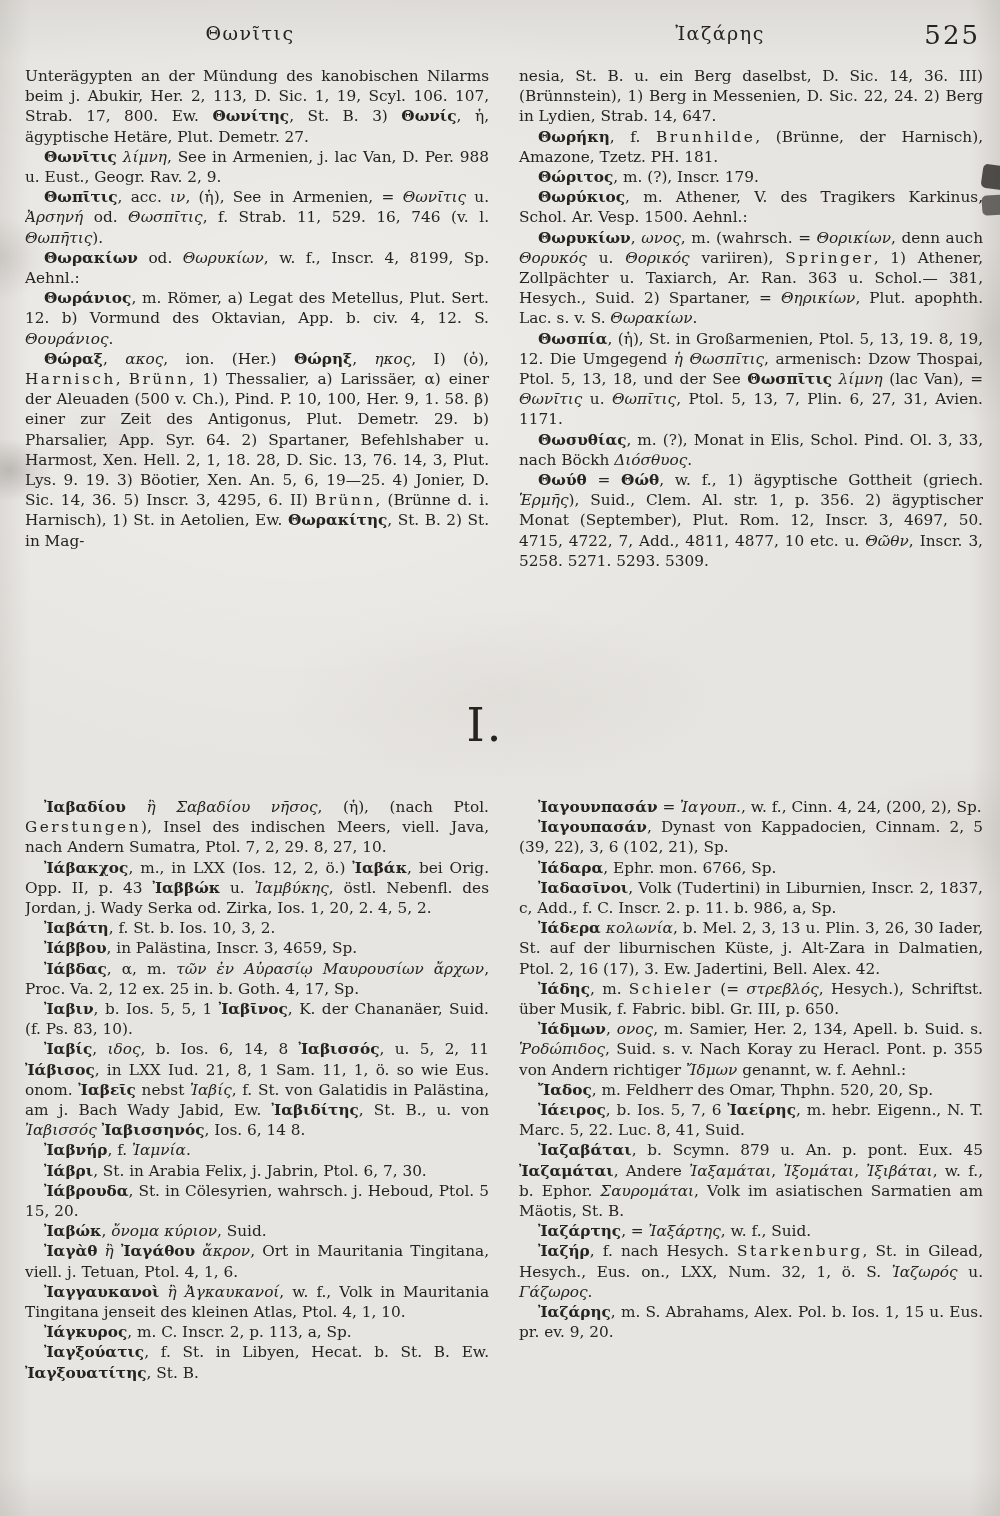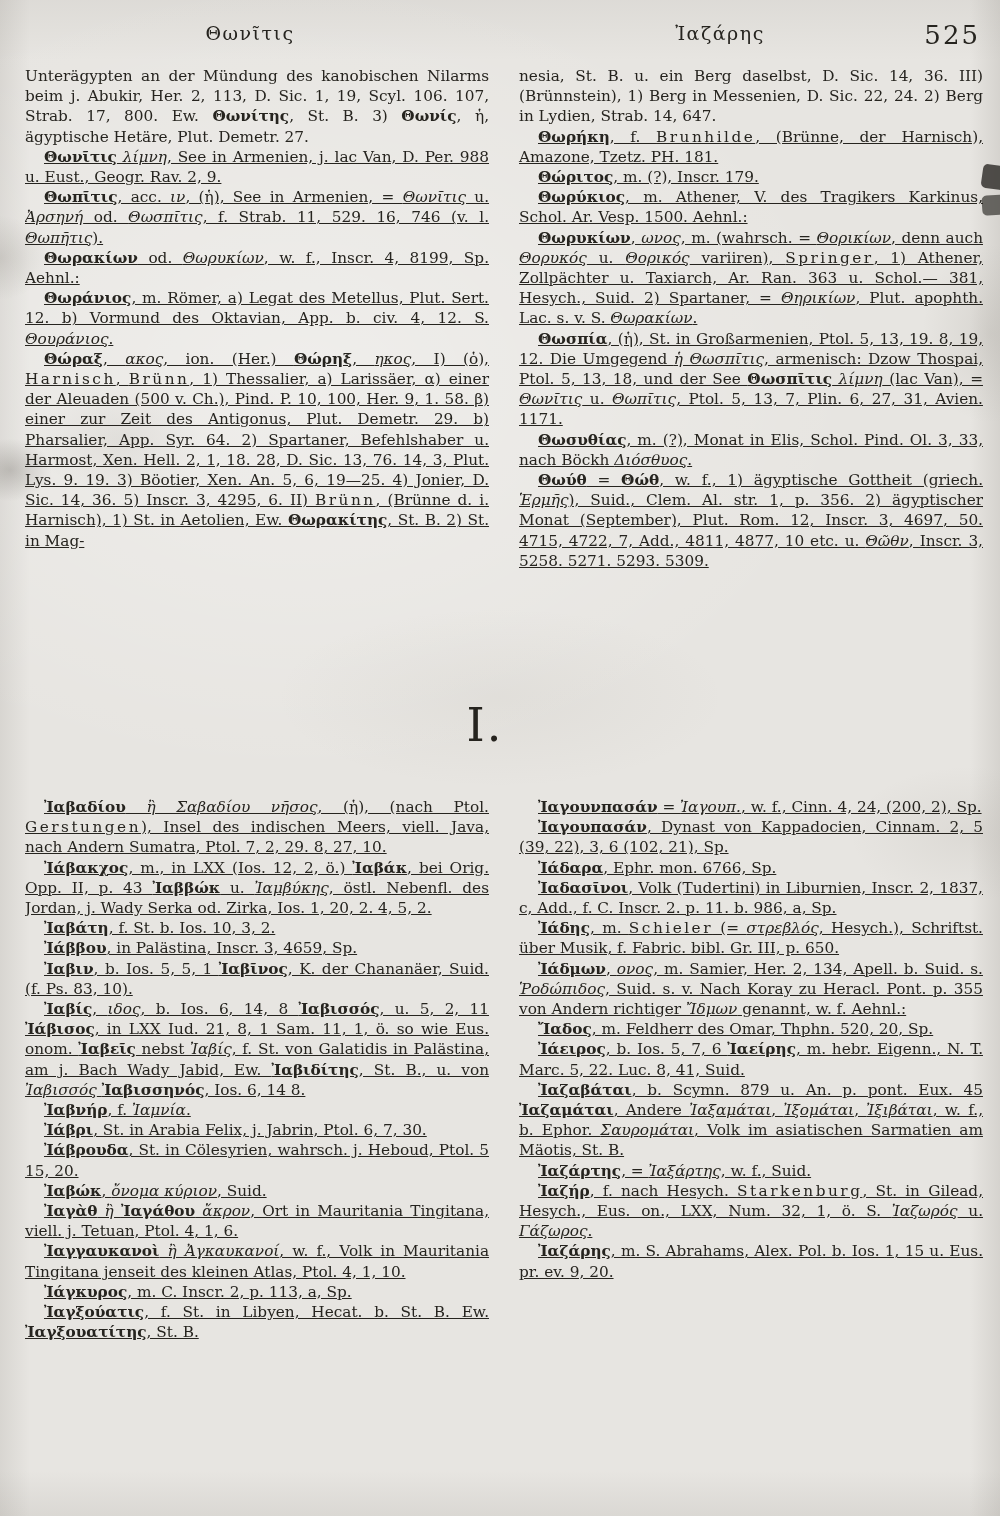--- a/index.html
+++ b/index.html
@@ -36,21 +36,21 @@
   .textblock.upper{top:66px;height:566px;overflow:hidden;}
   .textblock.lower{top:797px;height:712px;overflow:hidden;}
   .column{flex:1 1 0;min-width:0;}
   .entry{
     margin:0;
     font-size:15.3px;
     line-height:20.2px;
     text-align:justify;
     text-justify:inter-word;
   }
-  .entry.ind{text-indent:19px;text-decoration:underline;}
+  .entry.ind{text-indent:19px;}
   .entry .b{font-weight:bold;}
   .entry .i{font-style:italic;}
   .entry .sp{letter-spacing:2.5px;}
   .section-heading{
     position:absolute;top:702px;left:0;width:970px;
     text-align:center;font-size:46px;line-height:1;
     font-weight:500;z-index:3;letter-spacing:2px;
   }
 </style>
 </head>
@@ -88,36 +88,38 @@
 </div>
 
 <div class="section-heading">I.</div>
 
 <div class="textblock lower">
   <div class="column">
       <p class="entry ind"><span class="b">Ἰαβαδίου</span><span class="i"> ἢ Σαβαδίου νῆσος</span><span>, (ἡ), (nach Ptol. </span><span class="sp">Gerstungen</span><span>), Insel des indischen Meers, viell. Java, nach Andern Sumatra, Ptol. 7, 2, 29. 8, 27, 10.</span></p>
       <p class="entry ind"><span class="b">Ἰάβακχος</span><span>, m., in LXX (Ios. 12, 2, ö.) </span><span class="b">Ἰαβάκ</span><span>, bei Orig. Opp. II, p. 43 </span><span class="b">Ἰαββώκ</span><span> u. </span><span class="i">Ἰαμβύκης</span><span>, östl. Nebenfl. des Jordan, j. Wady Serka od. Zirka, Ios. 1, 20, 2. 4, 5, 2.</span></p>
       <p class="entry ind"><span class="b">Ἰαβάτη</span><span>, f. St. b. Ios. 10, 3, 2.</span></p>
       <p class="entry ind"><span class="b">Ἰάββου</span><span>, in Palästina, Inscr. 3, 4659, Sp.</span></p>
+      <p class="entry ind"><span class="b">Ἰάβδας</span><span>, α, m. </span><span class="i">τῶν ἐν Αὐρασίῳ Μαυρουσίων ἄρχων</span><span>, Proc. Va. 2, 12 ex. 25 in. b. Goth. 4, 17, Sp.</span></p>
       <p class="entry ind"><span class="b">Ἰαβιν</span><span>, b. Ios. 5, 5, 1 </span><span class="b">Ἰαβῖνος</span><span>, K. der Chananäer, Suid. (f. Ps. 83, 10).</span></p>
       <p class="entry ind"><span class="b">Ἰαβίς</span><span>, </span><span class="i">ιδος</span><span>, b. Ios. 6, 14, 8 </span><span class="b">Ἰαβισσός</span><span>, u. 5, 2, 11 </span><span class="b">Ἰάβισος</span><span>, in LXX Iud. 21, 8, 1 Sam. 11, 1, ö. so wie Eus. onom. </span><span class="b">Ἰαβεῖς</span><span> nebst </span><span class="i">Ἰαβίς</span><span>, f. St. von Galatidis in Palästina, am j. Bach Wady Jabid, Ew. </span><span class="b">Ἰαβιδίτης</span><span>, St. B., u. von </span><span class="i">Ἰαβισσός</span><span> </span><span class="b">Ἰαβισσηνός</span><span>, Ios. 6, 14 8.</span></p>
       <p class="entry ind"><span class="b">Ἰαβνήρ</span><span>, f. </span><span class="i">Ἰαμνία</span><span>.</span></p>
       <p class="entry ind"><span class="b">Ἰάβρι</span><span>, St. in Arabia Felix, j. Jabrin, Ptol. 6, 7, 30.</span></p>
       <p class="entry ind"><span class="b">Ἰάβρουδα</span><span>, St. in Cölesyrien, wahrsch. j. Heboud, Ptol. 5 15, 20.</span></p>
       <p class="entry ind"><span class="b">Ἰαβώκ</span><span>, </span><span class="i">ὄνομα κύριον</span><span>, Suid.</span></p>
       <p class="entry ind"><span class="b">Ἰαγὰθ</span><span class="i"> ἢ </span><span class="b">Ἰαγάθου</span><span class="i"> ἄκρον</span><span>, Ort in Mauritania Tingitana, viell. j. Tetuan, Ptol. 4, 1, 6.</span></p>
       <p class="entry ind"><span class="b">Ἰαγγαυκανοὶ</span><span class="i"> ἢ Ἀγκαυκανοί</span><span>, w. f., Volk in Mauritania Tingitana jenseit des kleinen Atlas, Ptol. 4, 1, 10.</span></p>
       <p class="entry ind"><span class="b">Ἰάγκυρος</span><span>, m. C. Inscr. 2, p. 113, a, Sp.</span></p>
       <p class="entry ind"><span class="b">Ἰαγξούατις</span><span>, f. St. in Libyen, Hecat. b. St. B. Ew. </span><span class="b">Ἰαγξουατίτης</span><span>, St. B.</span></p>
     </div>
   <div class="column">
       <p class="entry ind"><span class="b">Ἰαγουνπασάν</span><span> = </span><span class="i">Ἰαγουπ.</span><span>, w. f., Cinn. 4, 24, (200, 2), Sp.</span></p>
       <p class="entry ind"><span class="b">Ἰαγουπασάν</span><span>, Dynast von Kappadocien, Cinnam. 2, 5 (39, 22), 3, 6 (102, 21), Sp.</span></p>
       <p class="entry ind"><span class="b">Ἰάδαρα</span><span>, Ephr. mon. 6766, Sp.</span></p>
       <p class="entry ind"><span class="b">Ἰαδασῖνοι</span><span>, Volk (Tudertini) in Liburnien, Inscr. 2, 1837, c, Add., f. C. Inscr. 2. p. 11. b. 986, a, Sp.</span></p>
+      <p class="entry ind"><span class="b">Ἰάδερα</span><span class="i"> κολωνία</span><span>, b. Mel. 2, 3, 13 u. Plin. 3, 26, 30 Iader, St. auf der liburnischen Küste, j. Alt-Zara in Dalmatien, Ptol. 2, 16 (17), 3. Ew. Jadertini, Bell. Alex. 42.</span></p>
       <p class="entry ind"><span class="b">Ἰάδης</span><span>, m. </span><span class="sp">Schieler</span><span> (= </span><span class="i">στρεβλός</span><span>, Hesych.), Schriftst. über Musik, f. Fabric. bibl. Gr. III, p. 650.</span></p>
       <p class="entry ind"><span class="b">Ἰάδμων</span><span>, </span><span class="i">ονος</span><span>, m. Samier, Her. 2, 134, Apell. b. Suid. s. </span><span class="i">Ῥοδώπιδος</span><span>, Suid. s. v. Nach Koray zu Heracl. Pont. p. 355 von Andern richtiger </span><span class="i">Ἴδμων</span><span> genannt, w. f. Aehnl.:</span></p>
       <p class="entry ind"><span class="b">Ἴαδος</span><span>, m. Feldherr des Omar, Thphn. 520, 20, Sp.</span></p>
       <p class="entry ind"><span class="b">Ἰάειρος</span><span>, b. Ios. 5, 7, 6 </span><span class="b">Ἰαείρης</span><span>, m. hebr. Eigenn., N. T. Marc. 5, 22. Luc. 8, 41, Suid.</span></p>
       <p class="entry ind"><span class="b">Ἰαζαβάται</span><span>, b. Scymn. 879 u. An. p. pont. Eux. 45 </span><span class="b">Ἰαζαμάται</span><span>, Andere </span><span class="i">Ἰαξαμάται</span><span>, </span><span class="i">Ἰξομάται</span><span>, </span><span class="i">Ἰξιβάται</span><span>, w. f., b. Ephor. </span><span class="i">Σαυρομάται</span><span>, Volk im asiatischen Sarmatien am Mäotis, St. B.</span></p>
       <p class="entry ind"><span class="b">Ἰαζάρτης</span><span>, = </span><span class="i">Ἰαξάρτης</span><span>, w. f., Suid.</span></p>
       <p class="entry ind"><span class="b">Ἰαζήρ</span><span>, f. nach Hesych. </span><span class="sp">Starkenburg</span><span>, St. in Gilead, Hesych., Eus. on., LXX, Num. 32, 1, ö. S. </span><span class="i">Ἰαζωρός</span><span> u. </span><span class="i">Γάζωρος</span><span>.</span></p>
       <p class="entry ind"><span class="b">Ἰαζάρης</span><span>, m. S. Abrahams, Alex. Pol. b. Ios. 1, 15 u. Eus. pr. ev. 9, 20.</span></p>
     </div>
 </div>

